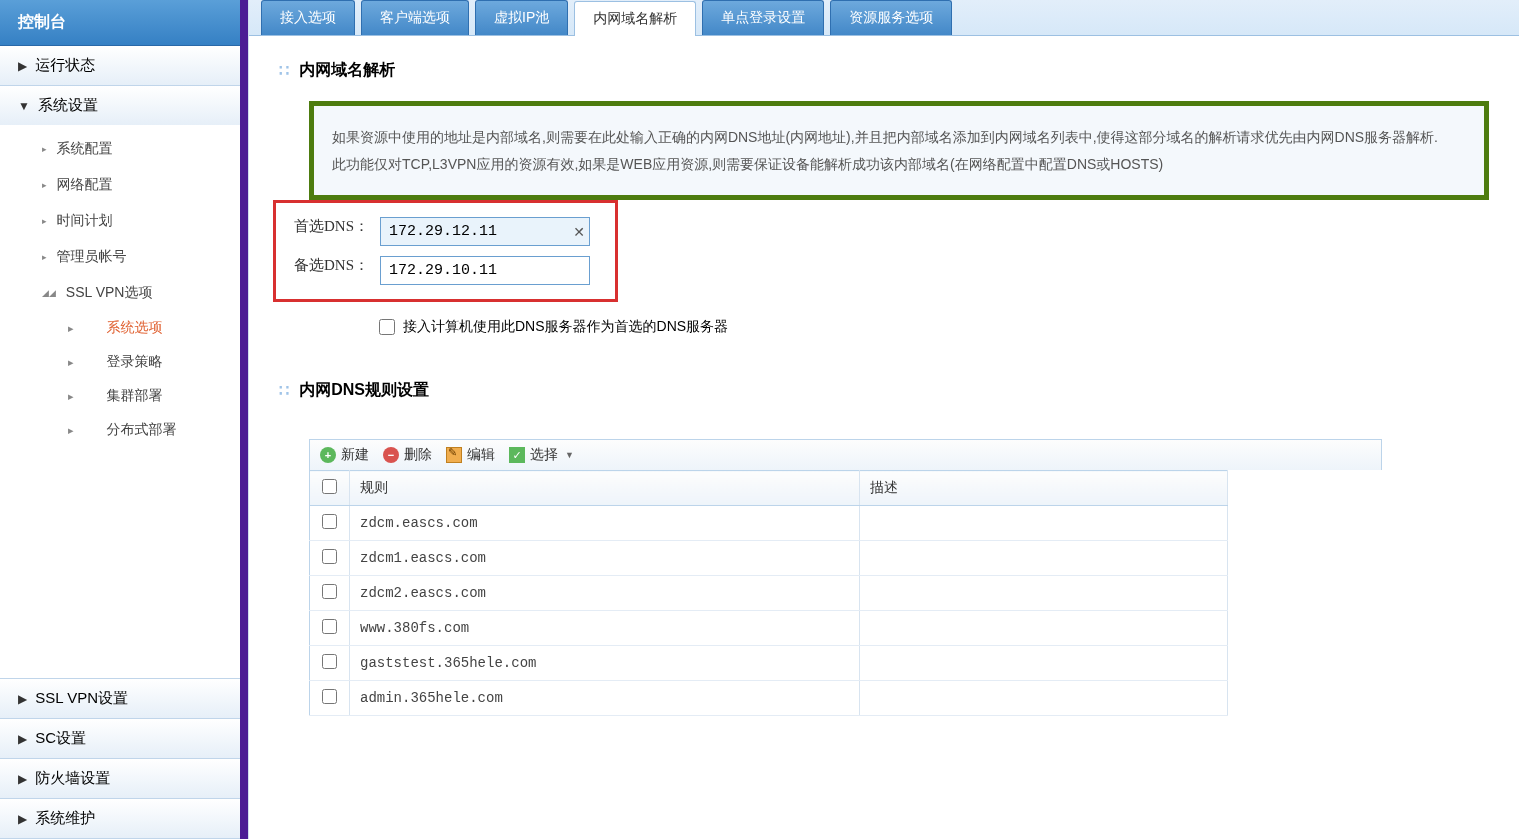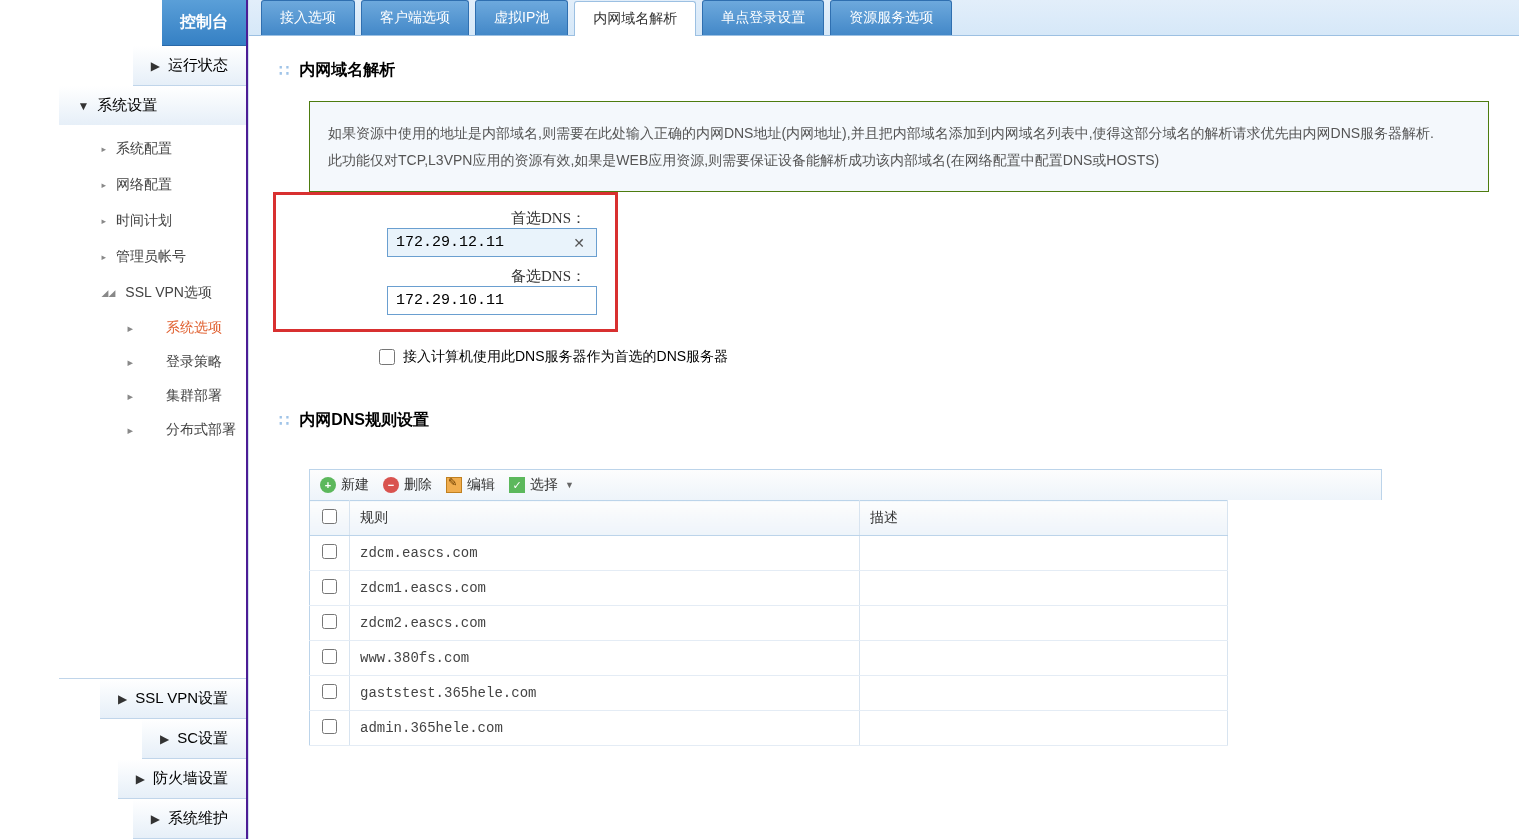--- a/index.html
+++ b/index.html
@@ -1,21 +1,21 @@
 <!DOCTYPE html>
 <html><head>
   <meta charset="utf-8">
   <style>
     * { margin: 0; padding: 0; box-sizing: border-box; }
     body { font-family: "Microsoft YaHei", Arial, sans-serif; font-size: 13px; background: #fff; }
     
     .container { display: flex; width: 1519px; height: 839px; }
     
     
-    .sidebar { width: 248px; border-right: 2px solid #4c1d95; background: #fff; display: flex; flex-direction: column; align-items: flex-end; }
+    .sidebar { width: 248px; border-right: 8px solid #4c1d95; background: #fff; display: flex; flex-direction: column; }
     .sidebar-header { background: linear-gradient(#5a9fd8, #3580c4); color: #fff; font-size: 16px; font-weight: bold; padding: 12px 18px; border-bottom: 1px solid #2968a8; }
     .nav-section { border-bottom: 1px solid #c0d5ea; }
     .nav-header { background: linear-gradient(#ffffff, #e6eff8); padding: 10px 18px; font-size: 15px; font-weight: normal; cursor: pointer; display: flex; align-items: center; }
     .nav-header .arrow { margin-right: 8px; font-size: 12px; color: #333; }
     .nav-header.expanded .arrow::before { content: "▼"; }
     .nav-header .arrow::before { content: "▶"; }
     .nav-items { padding: 6px 0; }
     .nav-item { padding: 9px 10px 9px 42px; cursor: pointer; display: flex; align-items: center; color: #444; font-size: 14px; }
     .nav-item .bullet { margin-right: 10px; font-size: 9px; color: #888; }
     .nav-item.expanded .bullet::before { content: "◢"; }
@@ -30,24 +30,24 @@
     
     .tabs { display: flex; gap: 6px; padding: 0 12px 0 12px; background: linear-gradient(#e2eefa, #d6e8f8); border-bottom: 1px solid #9cc0e2; }
     .tab { padding: 8px 18px; background: linear-gradient(#6da9dd, #4388c8); color: #fff; border: 1px solid #2f6fb0; border-bottom: none; border-radius: 3px 3px 0 0; cursor: pointer; font-size: 14px; }
     .tab.active { background: #fff; color: #333; border-color: #9cc0e2; position: relative; top: 1px; }
     
     
     .content { padding: 24px 30px; overflow: auto; }
     .section-title { font-size: 16px; font-weight: bold; margin-bottom: 20px; display: flex; align-items: center; }
     .section-title .dots { color: #a0c4e8; margin-right: 8px; letter-spacing: 2px; }
     
-    .info-box { border: 1px solid #4d7c0f; background: #f4f8fc; padding: 18px; font-size: 14px; line-height: 1.9; color: #555; margin-left: 30px; }
+    .info-box { border: 5px solid #4d7c0f; background: #f4f8fc; padding: 18px; font-size: 14px; line-height: 1.9; color: #555; margin-left: 30px; }
     
     .dns-section { border: 3px solid #d83030; padding: 14px 18px; margin-left: -6px; display: inline-block; background: #fff; width: 345px; }
-    .dns-row { display: flex; align-items: flex-end; margin-bottom: 10px; flex-direction: column; }
+    .dns-row { display: flex; align-items: flex-start; margin-bottom: 10px; }
     .dns-row:last-child { margin-bottom: 0; }
     .dns-label { width: 86px; font-size: 15px; color: #333; font-family: SimSun, serif; }
     .dns-input-wrap { position: relative; flex: 1; }
     .dns-input { width: 210px; padding: 5px 8px; border: 1px solid #6a9fd0; font-family: "Courier New", monospace; font-size: 15px; background: #fff; }
     .dns-input.highlight { background: #e9f3fb; }
     .dns-clear { position: absolute; right: 12px; top: 50%; transform: translateY(-50%); cursor: pointer; color: #555; font-size: 14px; }
     
     .checkbox-row { display: flex; align-items: center; margin: 16px 0 16px 100px; font-size: 14px; }
     .checkbox-row input { margin-right: 8px; width: 16px; height: 16px; }
     

